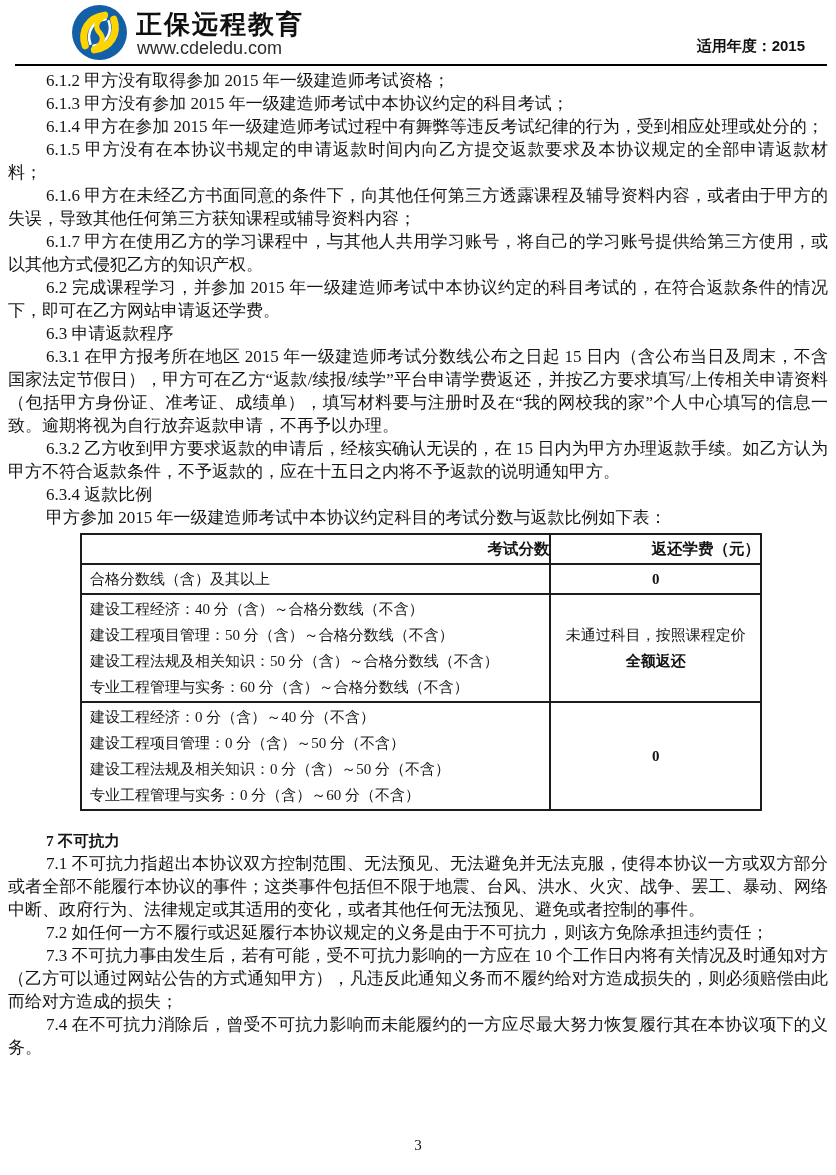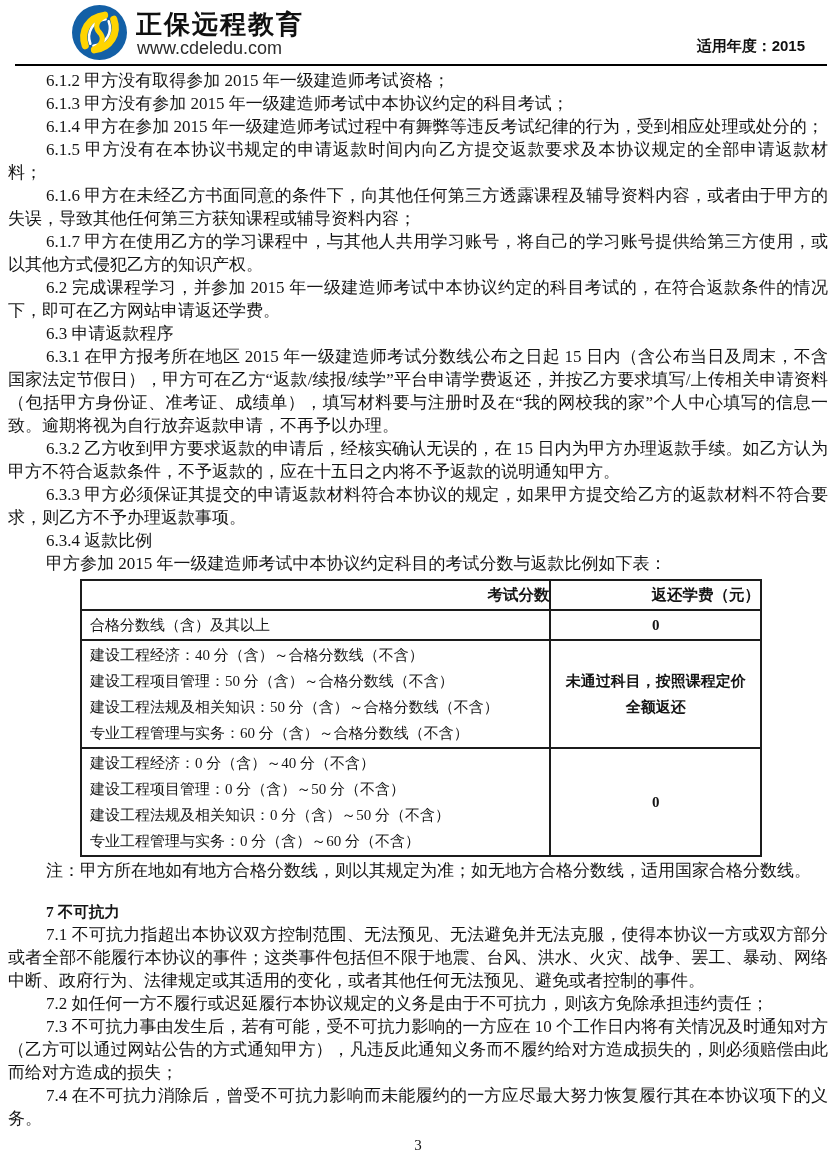--- a/index.html
+++ b/index.html
@@ -27,21 +27,21 @@
 
   
   .refund-table{border-collapse:collapse;margin:4px 0 2px 72px;table-layout:fixed;width:682px;}
   .refund-table th,.refund-table td{border:2px solid #1c1c1c;padding:0;vertical-align:middle;}
   .refund-table th{height:28px;font-size:15.5px;text-align:right;font-weight:bold;}
   .col-score{width:468px;}
   .col-refund{width:210px;}
   td.score-cell{padding:1px 4px 1px 8px;}
   .score-line{font-size:15px;line-height:26px;}
   td.refund-cell{text-align:center;}
-  .refund-line{font-size:15px;line-height:26px;font-weight:bold;}
+  .refund-line{font-size:15px;line-height:26px;}
   .bold{font-weight:bold;}
 
   
   .page-number{position:absolute;top:1137px;left:0;width:836px;text-align:center;
     font-size:15px;color:#101010;}
 </style>
 </head>
 <body>
 
 <div class="page">
@@ -71,21 +71,20 @@
     <p class="para">6.1.2 甲方没有取得参加 2015 年一级建造师考试资格；</p>
     <p class="para">6.1.3 甲方没有参加 2015 年一级建造师考试中本协议约定的科目考试；</p>
     <p class="para">6.1.4 甲方在参加 2015 年一级建造师考试过程中有舞弊等违反考试纪律的行为，受到相应处理或处分的；</p>
     <p class="para">6.1.5 甲方没有在本协议书规定的申请返款时间内向乙方提交返款要求及本协议规定的全部申请返款材料；</p>
     <p class="para">6.1.6 甲方在未经乙方书面同意的条件下，向其他任何第三方透露课程及辅导资料内容，或者由于甲方的失误，导致其他任何第三方获知课程或辅导资料内容；</p>
     <p class="para">6.1.7 甲方在使用乙方的学习课程中，与其他人共用学习账号，将自己的学习账号提供给第三方使用，或以其他方式侵犯乙方的知识产权。</p>
     <p class="para">6.2 完成课程学习，并参加 2015 年一级建造师考试中本协议约定的科目考试的，在符合返款条件的情况下，即可在乙方网站申请返还学费。</p>
     <p class="para">6.3 申请返款程序</p>
     <p class="para">6.3.1 在甲方报考所在地区 2015 年一级建造师考试分数线公布之日起 15 日内（含公布当日及周末，不含国家法定节假日），甲方可在乙方“返款/续报/续学”平台申请学费返还，并按乙方要求填写/上传相关申请资料（包括甲方身份证、准考证、成绩单），填写材料要与注册时及在“我的网校我的家”个人中心填写的信息一致。逾期将视为自行放弃返款申请，不再予以办理。</p>
     <p class="para">6.3.2 乙方收到甲方要求返款的申请后，经核实确认无误的，在 15 日内为甲方办理返款手续。如乙方认为甲方不符合返款条件，不予返款的，应在十五日之内将不予返款的说明通知甲方。</p>
-    <p class="para">6.3.3 甲方必须保证其提交的申请返款材料符合本协议的规定，如果甲方提交给乙方的返款材料不符合要求，则乙方不予办理返款事项。</p>
     <p class="para">6.3.4 返款比例</p>
     <p class="para">甲方参加 2015 年一级建造师考试中本协议约定科目的考试分数与返款比例如下表：</p>
 
     <table class="refund-table">
       <colgroup>
           <col class="col-score">
           <col class="col-refund">
         </colgroup>
       <tbody>
           <tr>
@@ -119,21 +118,20 @@
           <div class="score-line">建设工程法规及相关知识：0 分（含）～50 分（不含）</div>
           <div class="score-line">专业工程管理与实务：0 分（含）～60 分（不含）</div>
         </td>
         <td class="refund-cell">
           <div class="refund-line bold">0</div>
         </td>
       </tr>
     </tbody>
       </table>
 
-    <p class="para">注：甲方所在地如有地方合格分数线，则以其规定为准；如无地方合格分数线，适用国家合格分数线。</p>
 
     <p class="heading-7">7 不可抗力</p>
     <p class="para">7.1 不可抗力指超出本协议双方控制范围、无法预见、无法避免并无法克服，使得本协议一方或双方部分或者全部不能履行本协议的事件；这类事件包括但不限于地震、台风、洪水、火灾、战争、罢工、暴动、网络中断、政府行为、法律规定或其适用的变化，或者其他任何无法预见、避免或者控制的事件。</p>
     <p class="para">7.2 如任何一方不履行或迟延履行本协议规定的义务是由于不可抗力，则该方免除承担违约责任；</p>
     <p class="para">7.3 不可抗力事由发生后，若有可能，受不可抗力影响的一方应在 10 个工作日内将有关情况及时通知对方（乙方可以通过网站公告的方式通知甲方），凡违反此通知义务而不履约给对方造成损失的，则必须赔偿由此而给对方造成的损失；</p>
     <p class="para">7.4 在不可抗力消除后，曾受不可抗力影响而未能履约的一方应尽最大努力恢复履行其在本协议项下的义务。</p>
   </div>
 
   <div class="page-number">3</div>
 </div>

